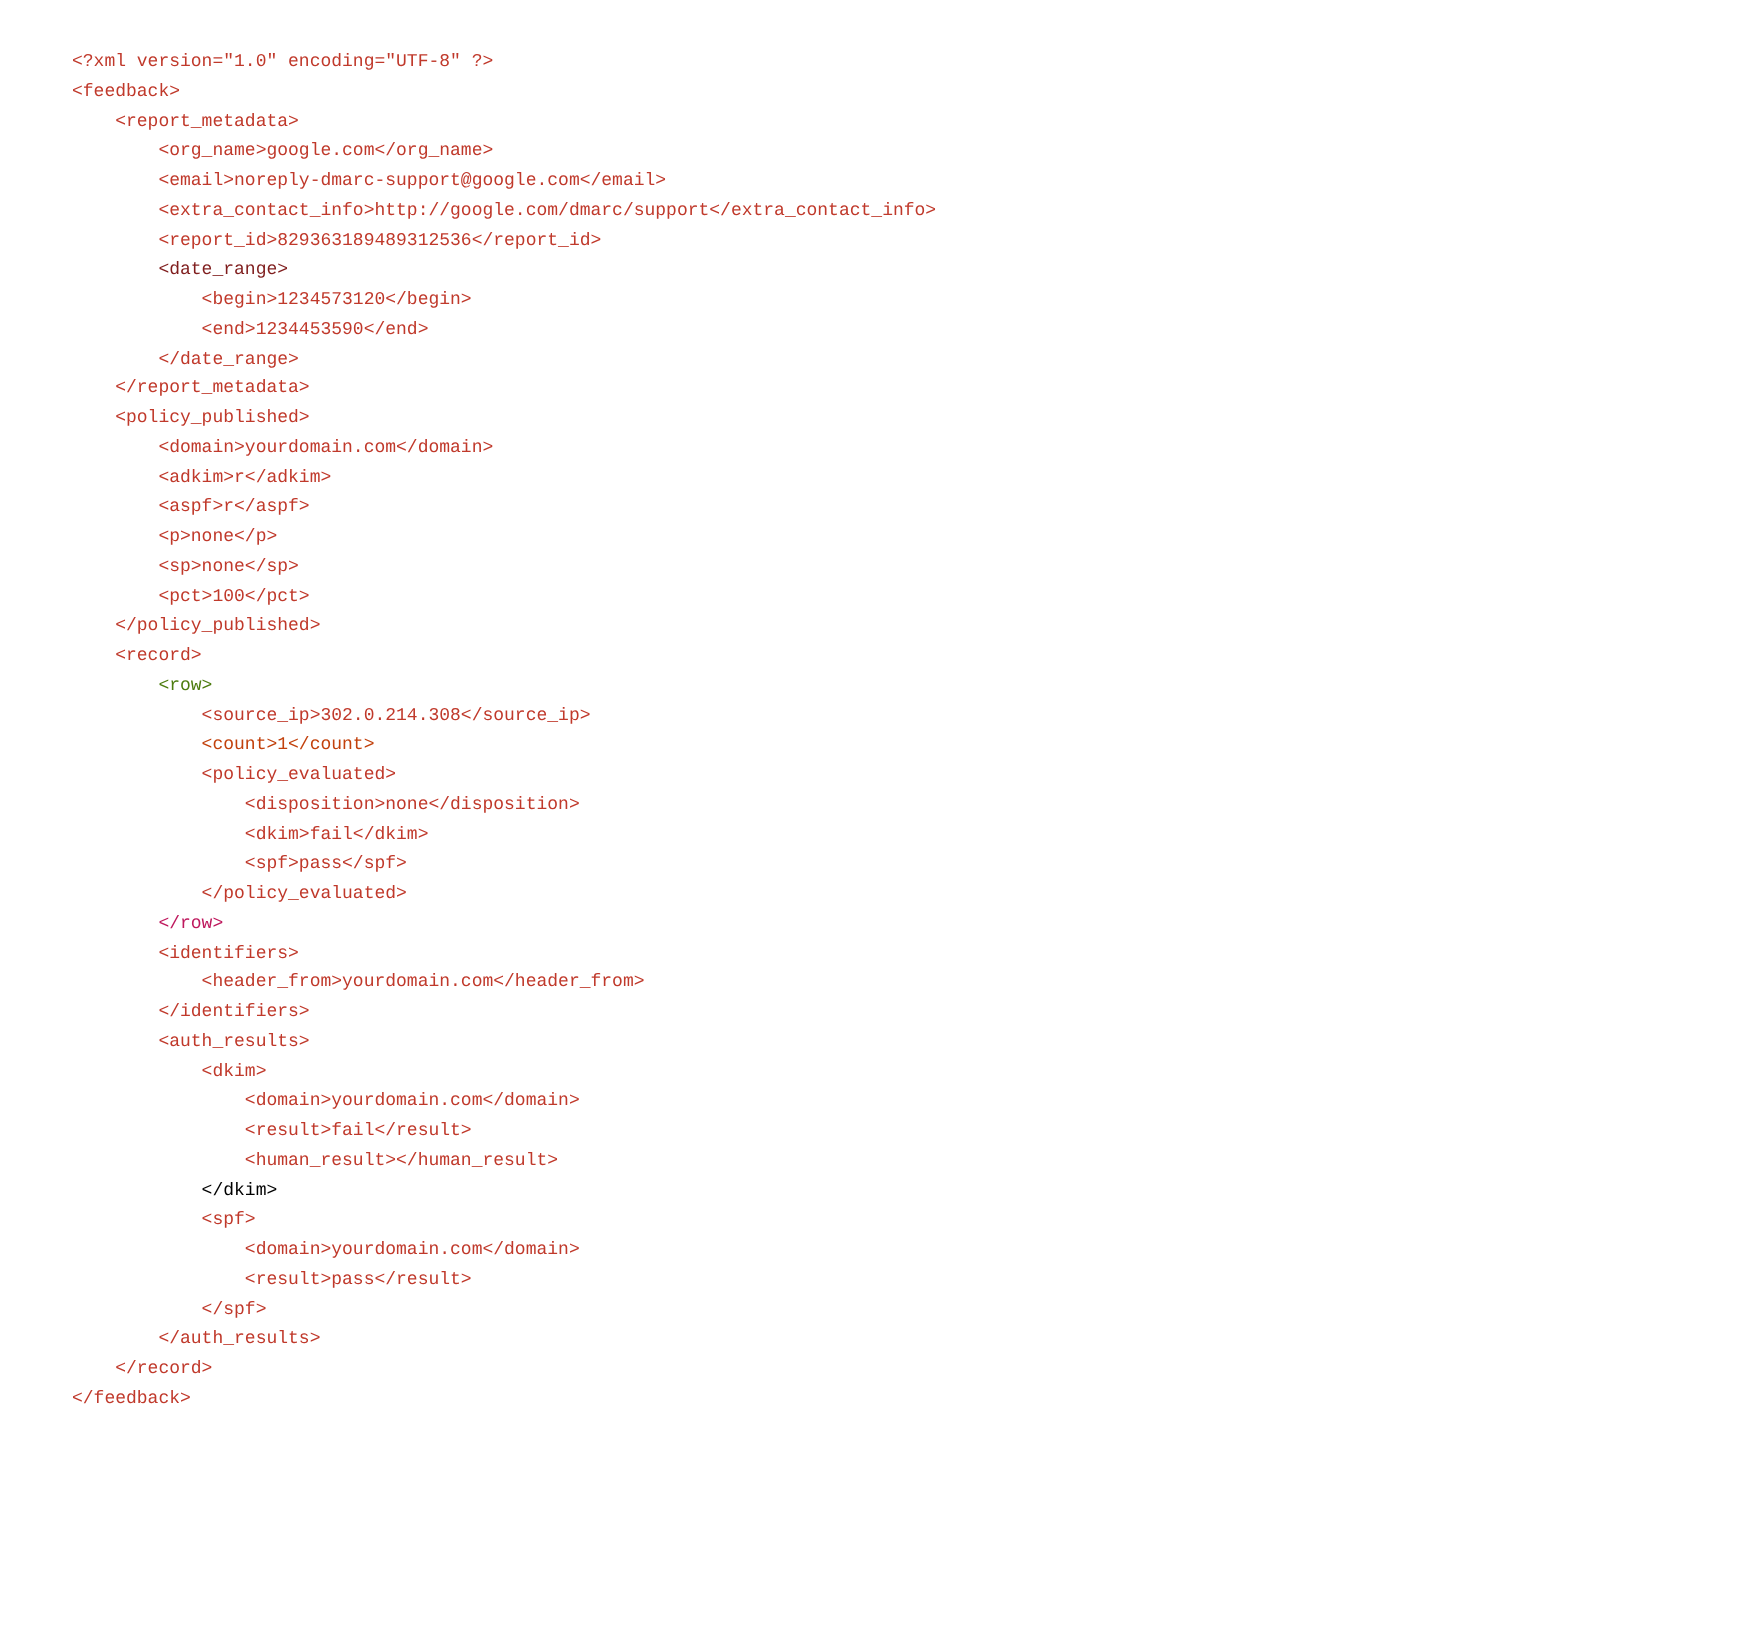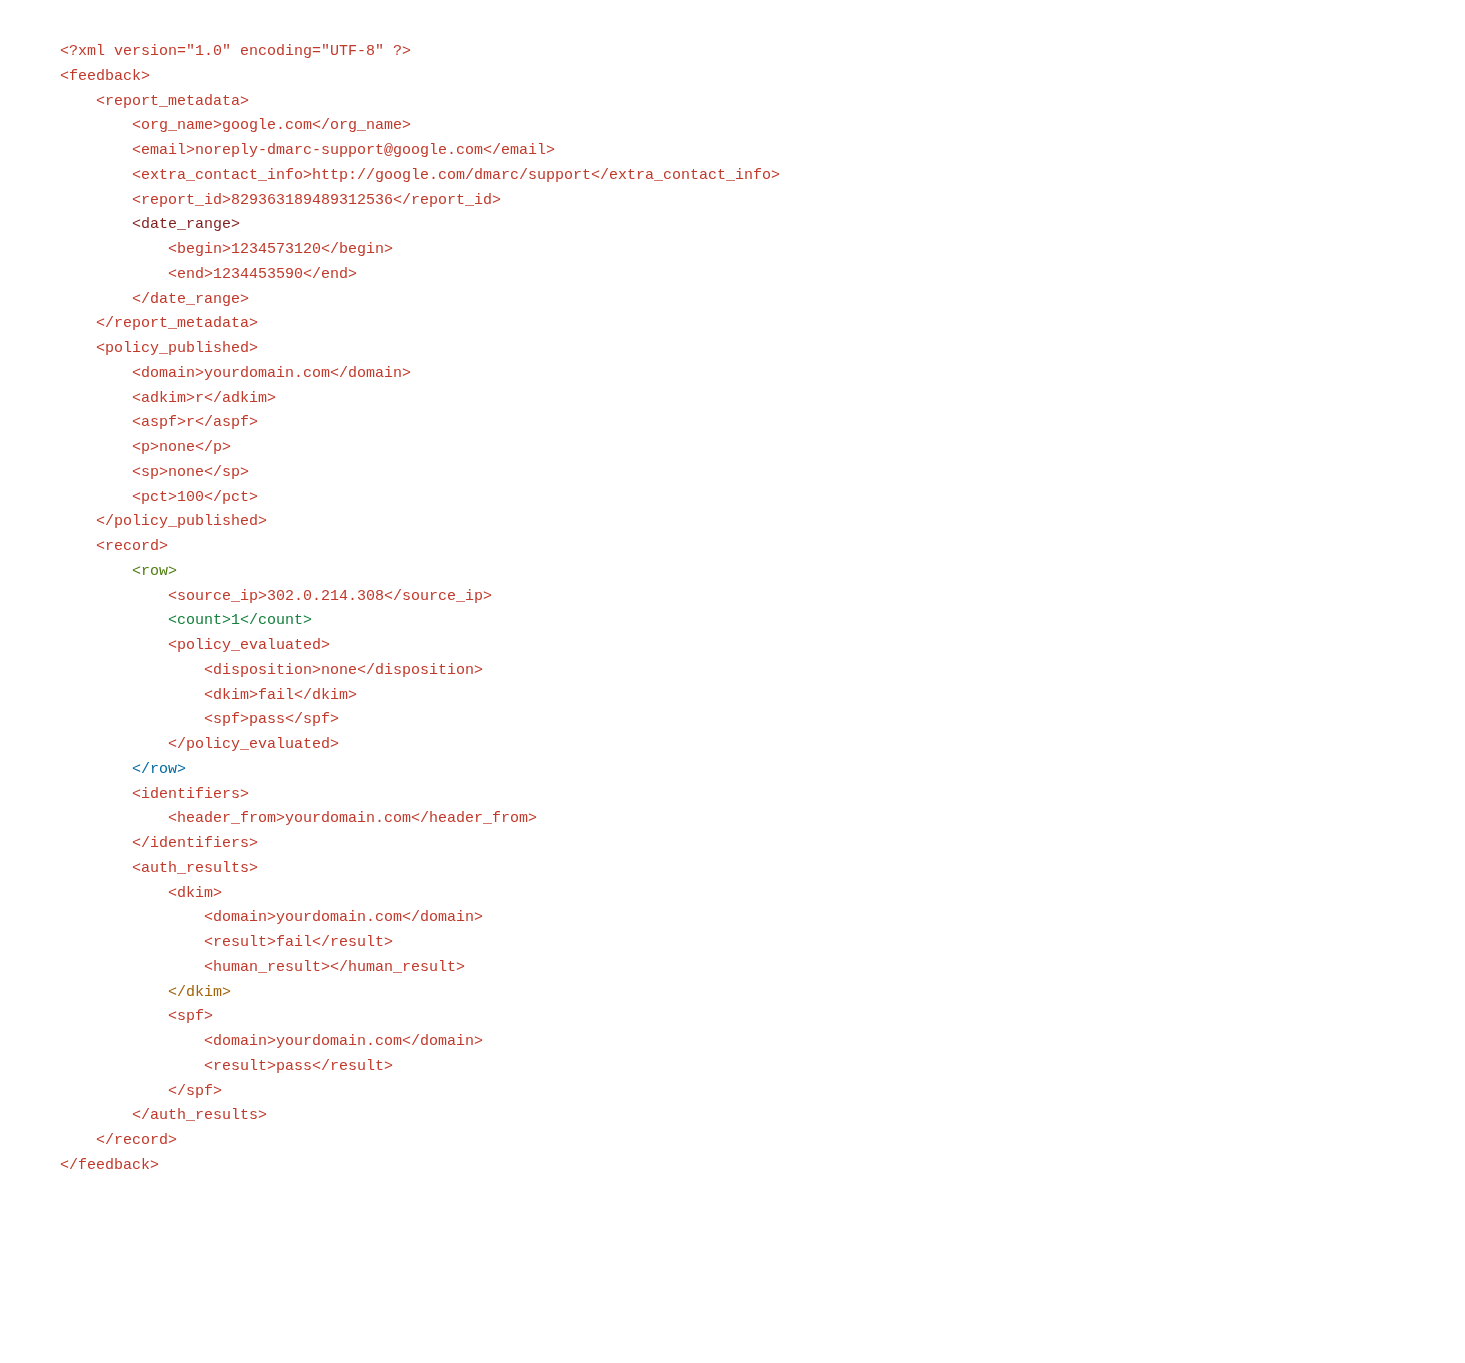--- a/index.html
+++ b/index.html
@@ -45,36 +45,36 @@
 <span style="color: rgb(192, 57, 43);">        &lt;domain&gt;yourdomain.com&lt;/domain&gt;</span>
 <span style="color: rgb(192, 57, 43);">        &lt;adkim&gt;r&lt;/adkim&gt;</span>
 <span style="color: rgb(192, 57, 43);">        &lt;aspf&gt;r&lt;/aspf&gt;</span>
 <span style="color: rgb(192, 57, 43); margin-top: 44px;">        &lt;p&gt;none&lt;/p&gt;</span>
 <span style="color: rgb(192, 57, 43);">        &lt;sp&gt;none&lt;/sp&gt;</span>
 <span style="color: rgb(192, 57, 43);">        &lt;pct&gt;100&lt;/pct&gt;</span>
 <span style="color: rgb(192, 57, 43);">    &lt;/policy_published&gt;</span>
 <span style="color: rgb(192, 57, 43);">    &lt;record&gt;</span>
 <span style="color: #4d7c0f;">        &lt;row&gt;</span>
 <span style="color: rgb(192, 57, 43);">            &lt;source_ip&gt;302.0.214.308&lt;/source_ip&gt;</span>
-<span style="color: #15803d;">            &lt;count&gt;1&lt;/count&gt;</span>
+<span style="color: #c2410c;">            &lt;count&gt;1&lt;/count&gt;</span>
 <span style="color: rgb(192, 57, 43);">            &lt;policy_evaluated&gt;</span>
 <span style="color: rgb(192, 57, 43);">                &lt;disposition&gt;none&lt;/disposition&gt;</span>
 <span style="color: rgb(192, 57, 43);">                &lt;dkim&gt;fail&lt;/dkim&gt;</span>
 <span style="color: rgb(192, 57, 43);">                &lt;spf&gt;pass&lt;/spf&gt;</span>
 <span style="color: rgb(192, 57, 43);">            &lt;/policy_evaluated&gt;</span>
-<span style="color: #0369a1;">        &lt;/row&gt;</span>
+<span style="color: #be185d;">        &lt;/row&gt;</span>
 <span style="color: rgb(192, 57, 43);">        &lt;identifiers&gt;</span>
 <span style="color: rgb(192, 57, 43);">            &lt;header_from&gt;yourdomain.com&lt;/header_from&gt;</span>
 <span style="color: rgb(192, 57, 43);">        &lt;/identifiers&gt;</span>
 <span style="color: rgb(192, 57, 43);">        &lt;auth_results&gt;</span>
 <span style="color: rgb(192, 57, 43);">            &lt;dkim&gt;</span>
 <span style="color: rgb(192, 57, 43);">                &lt;domain&gt;yourdomain.com&lt;/domain&gt;</span>
 <span style="color: rgb(192, 57, 43);">                &lt;result&gt;fail&lt;/result&gt;</span>
 <span style="color: rgb(192, 57, 43);">                &lt;human_result&gt;&lt;/human_result&gt;</span>
-<span style="color: #a16207;">            &lt;/dkim&gt;</span>
+<span style="color: #000000;">            &lt;/dkim&gt;</span>
 <span style="color: rgb(192, 57, 43);">            &lt;spf&gt;</span>
 <span style="color: rgb(192, 57, 43);">                &lt;domain&gt;yourdomain.com&lt;/domain&gt;</span>
 <span style="color: rgb(192, 57, 43);">                &lt;result&gt;pass&lt;/result&gt;</span>
 <span style="color: rgb(192, 57, 43);">            &lt;/spf&gt;</span>
 <span style="color: rgb(192, 57, 43);">        &lt;/auth_results&gt;</span>
 <span style="color: rgb(192, 57, 43);">    &lt;/record&gt;</span>
 <span style="color: rgb(192, 57, 43);">&lt;/feedback&gt;</span>
 </div>
 </div>
 

